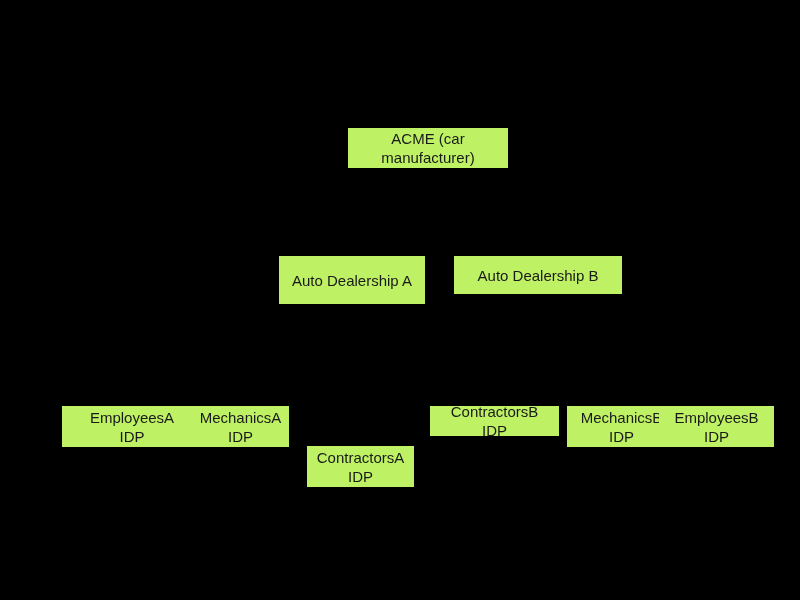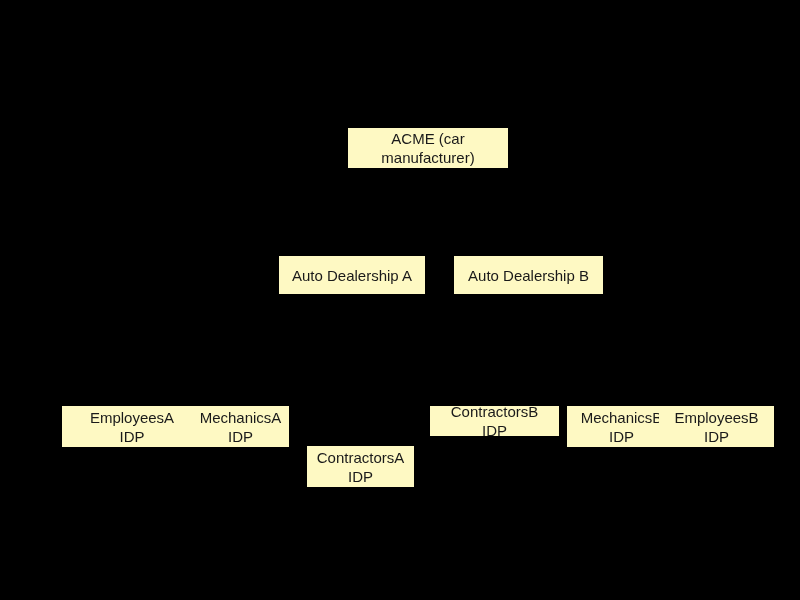--- a/index.html
+++ b/index.html
@@ -10,35 +10,35 @@
   .canvas {
     position: relative;
     width: 800px;
     height: 600px;
     background: #000000;
     overflow: hidden;
     font-family: "Liberation Sans", sans-serif;
   }
   .node {
     position: absolute;
-    background: #fef9c3;
+    background: #bef264;
     color: #1a1a1a;
     font-size: 15px;
     line-height: 19px;
     display: flex;
     align-items: center;
     justify-content: center;
     text-align: center;
     white-space: pre-line;
     box-sizing: border-box;
   }
   
   .n-acme          { left: 348px; top: 128px; width: 160px; height: 40px; }
-  .n-dealership-a  { left: 279px; top: 256px; width: 146px; height: 38px; }
-  .n-dealership-b  { left: 454px; top: 256px; width: 149px; height: 38px; }
+  .n-dealership-a  { left: 279px; top: 256px; width: 146px; height: 48px; }
+  .n-dealership-b  { left: 454px; top: 256px; width: 168px; height: 38px; }
   .n-employees-a   { left:  62px; top: 406px; width: 140px; height: 41px; }
   .n-mechanics-a   { left: 192px; top: 406px; width: 97px; height: 41px; }
   .n-contractors-a { left: 307px; top: 406px; width: 107px; height: 41px; margin-top: 40px; }
   .n-contractors-b { left: 430px; top: 406px; width: 129px; height: 30px; }
   .n-mechanics-b   { left: 567px; top: 406px; width: 109px; height: 41px; }
   .n-employees-b   { left: 659px; top: 406px; width: 115px; height: 41px; }
 </style>
 </head>
 <body>
 

